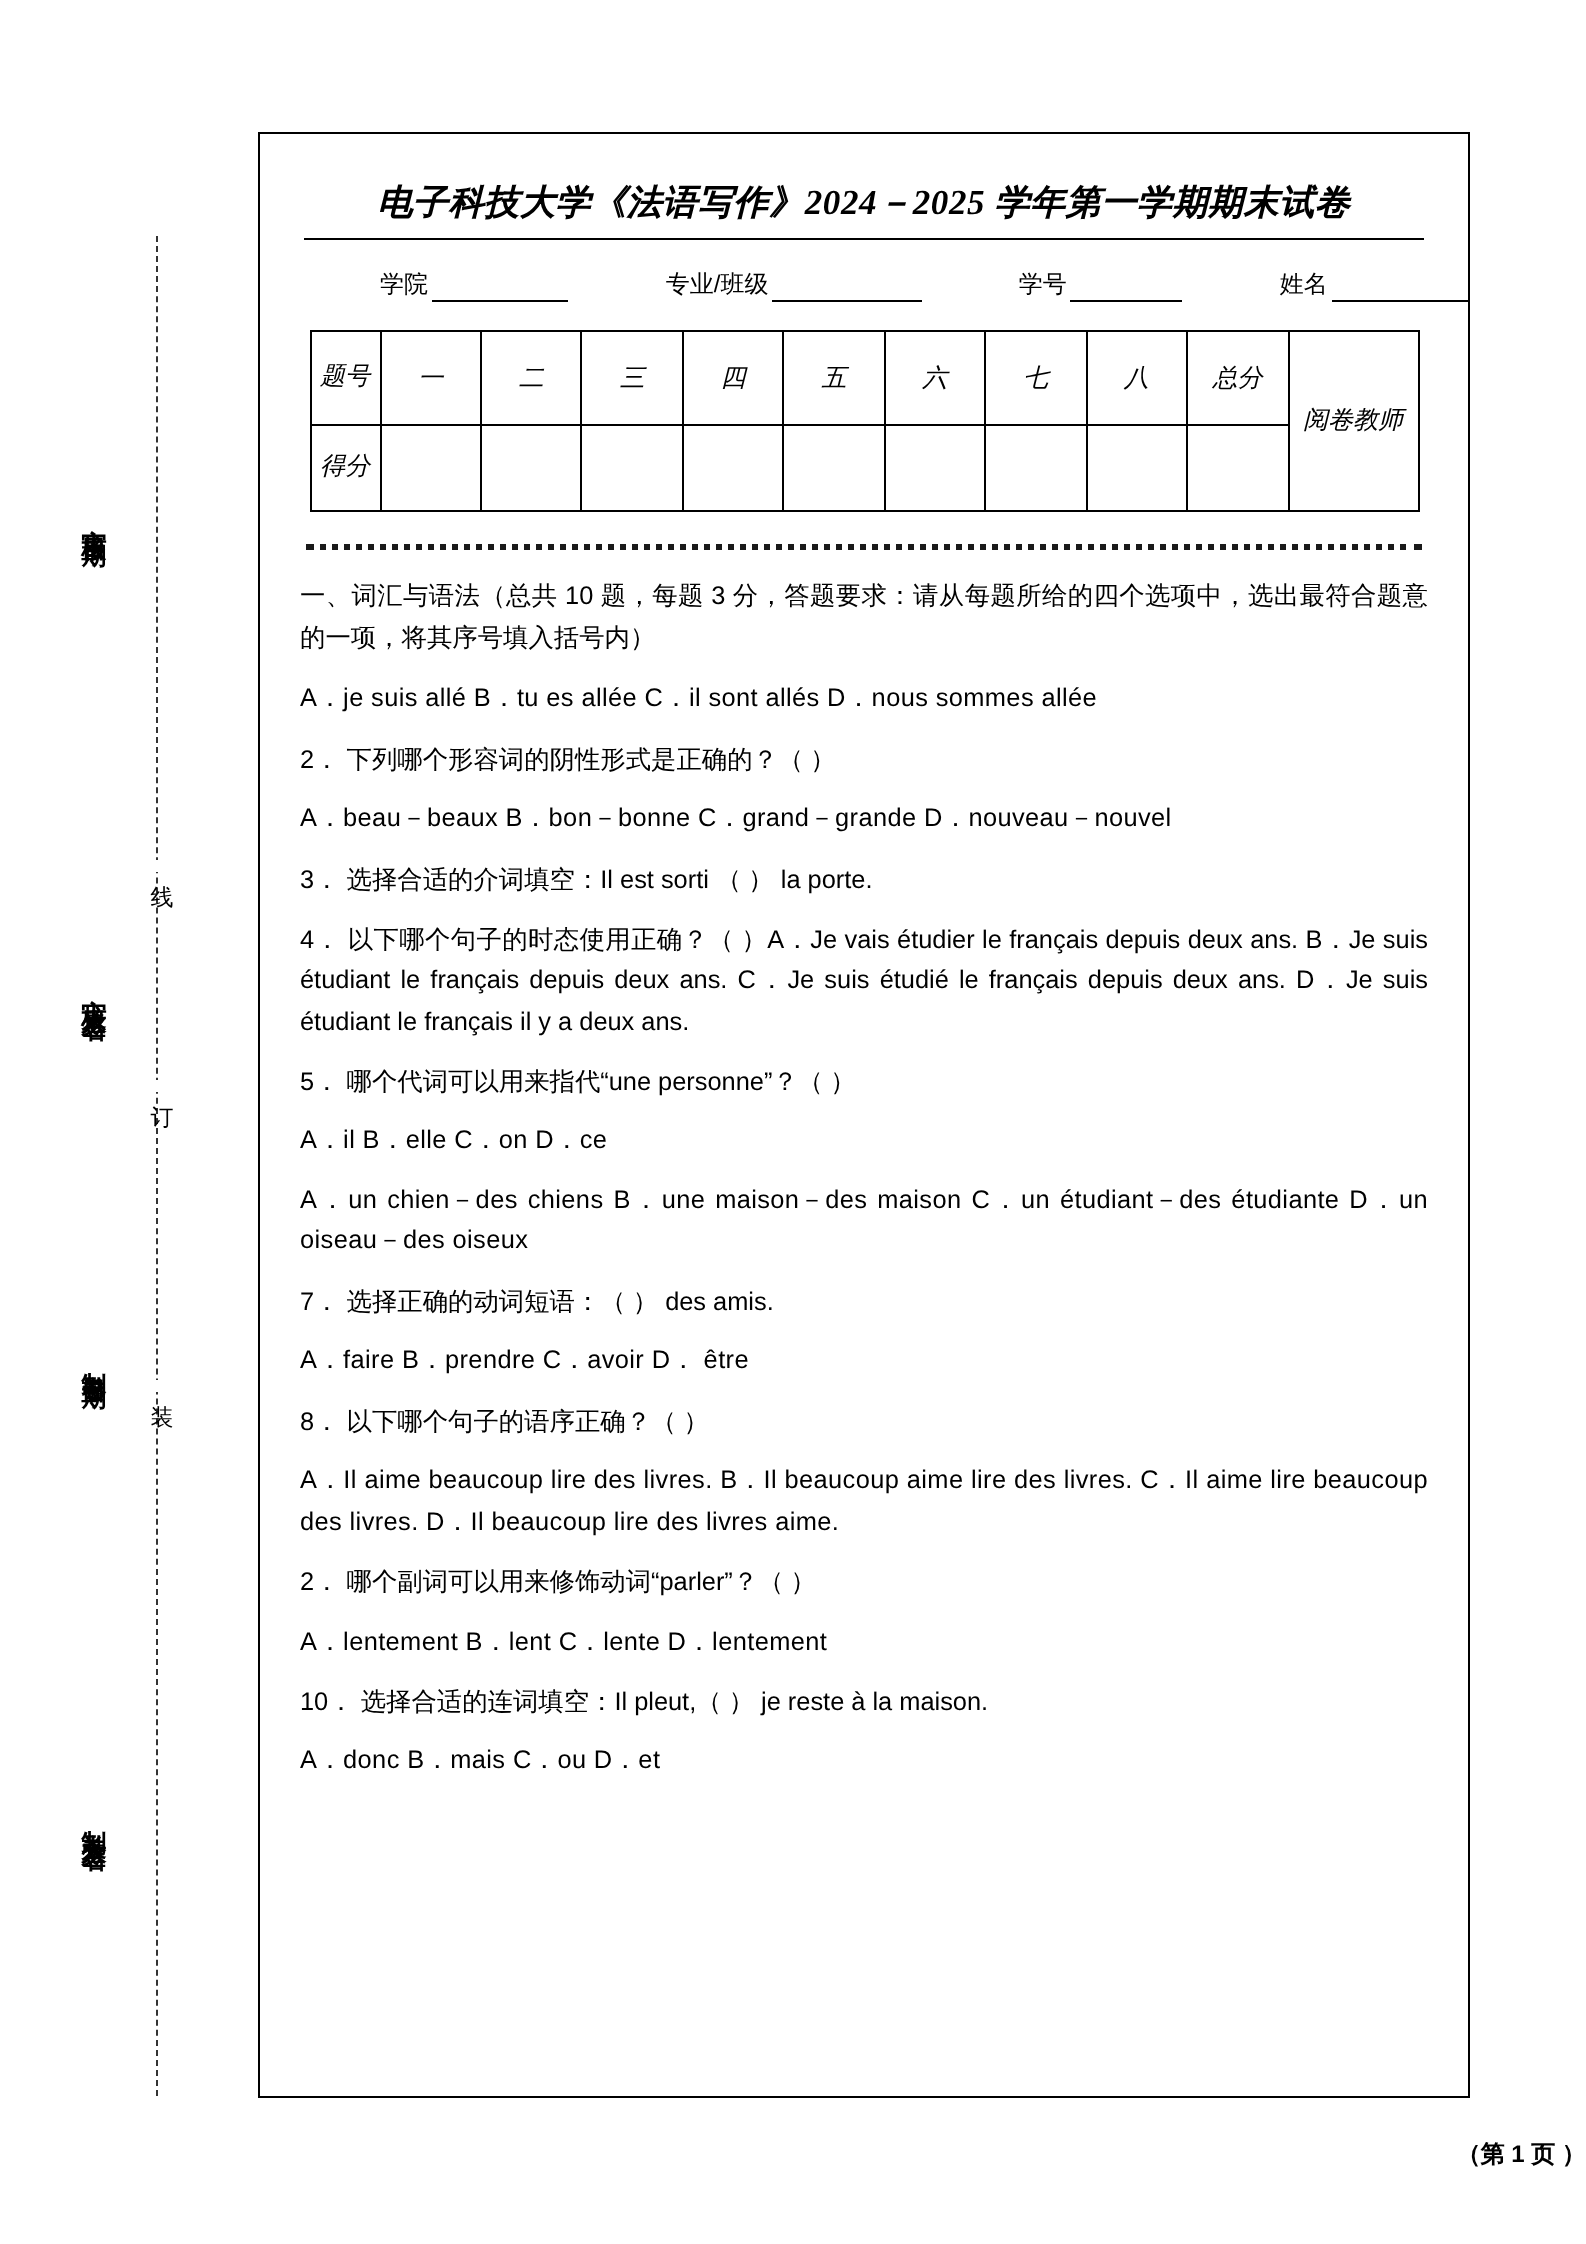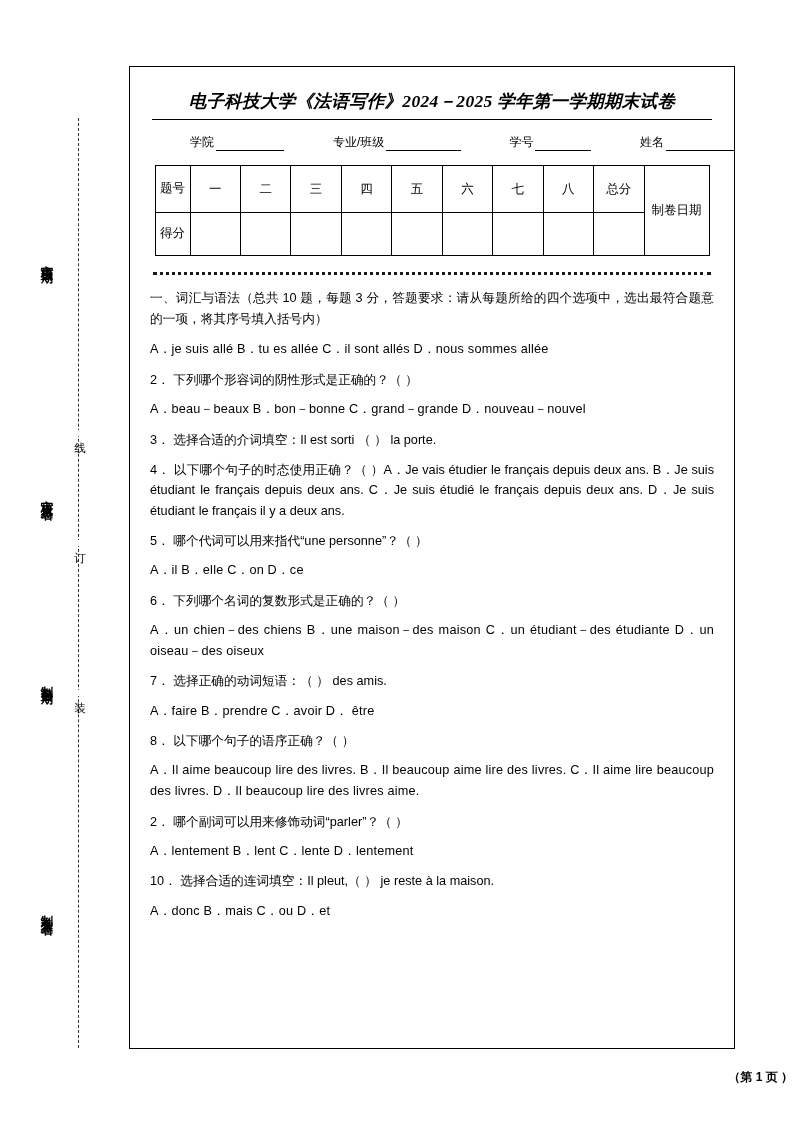--- a/index.html
+++ b/index.html
@@ -117,20 +117,21 @@
     width: 555px;
     table-layout: fixed;
   }
   table.score td {
     border: 1px solid #000;
     text-align: center;
     vertical-align: middle;
     font-family: "Liberation Sans", sans-serif;
     font-size: 12.5px;
     height: 22px;
+    font-style: italic;
   }
   td.hdr-cell { width: 34px; line-height: 1.05; padding: 2px 0; }
   td.teacher { width: 62px; line-height: 1.15; }
   tr.row1 td { height: 42px; }
   tr.row2 td { height: 38px; }
 
   
   .dotted-sep {
     width: 558px;
     margin: 16px auto 0 auto;
@@ -225,21 +226,21 @@
       <td class="hdr-cell">题号</td>
       <td>一</td>
       <td>二</td>
       <td>三</td>
       <td>四</td>
       <td>五</td>
       <td>六</td>
       <td>七</td>
       <td>八</td>
       <td>总分</td>
-      <td class="teacher" rowspan="2">制卷日期</td>
+      <td class="teacher" rowspan="2">阅卷教师</td>
     </tr>
     <tr class="row2">
       <td class="hdr-cell">得分</td>
       <td></td>
       <td></td>
       <td></td>
       <td></td>
       <td></td>
       <td></td>
       <td></td>
@@ -260,21 +261,20 @@
     <div class="q">2． 下列哪个形容词的阴性形式是正确的？（   ）</div>
     <div class="opts">A．beau－beaux  B．bon－bonne  C．grand－grande  D．nouveau－nouvel</div>
 
     <div class="q">3． 选择合适的介词填空：Il est sorti （   ） la porte.</div>
 
     <div class="inline-block-q">4． 以下哪个句子的时态使用正确？（   ）A．Je vais étudier le français depuis deux ans.  B．Je suis étudiant le français depuis deux ans.  C．Je suis étudié le français depuis deux ans.  D．Je suis étudiant le français il y a deux ans.</div>
 
     <div class="q">5． 哪个代词可以用来指代“une personne”？（   ）</div>
     <div class="opts">A．il  B．elle  C．on  D．ce</div>
 
-    <div class="q">6． 下列哪个名词的复数形式是正确的？（   ）</div>
     <div class="opts">A．un chien－des chiens  B．une maison－des maison  C．un étudiant－des étudiante  D．un oiseau－des oiseux</div>
 
     <div class="q">7． 选择正确的动词短语：（   ） des amis.</div>
     <div class="opts">A．faire  B．prendre  C．avoir  D． être</div>
 
     <div class="q">8． 以下哪个句子的语序正确？（   ）</div>
     <div class="opts">A．Il aime beaucoup lire des livres.   B．Il beaucoup aime lire des livres.   C．Il aime lire beaucoup des livres.   D．Il beaucoup lire des livres aime.</div>
 
     <div class="q">2． 哪个副词可以用来修饰动词“parler”？（   ）</div>
     <div class="opts">A．lentement  B．lent  C．lente  D．lentement</div>

